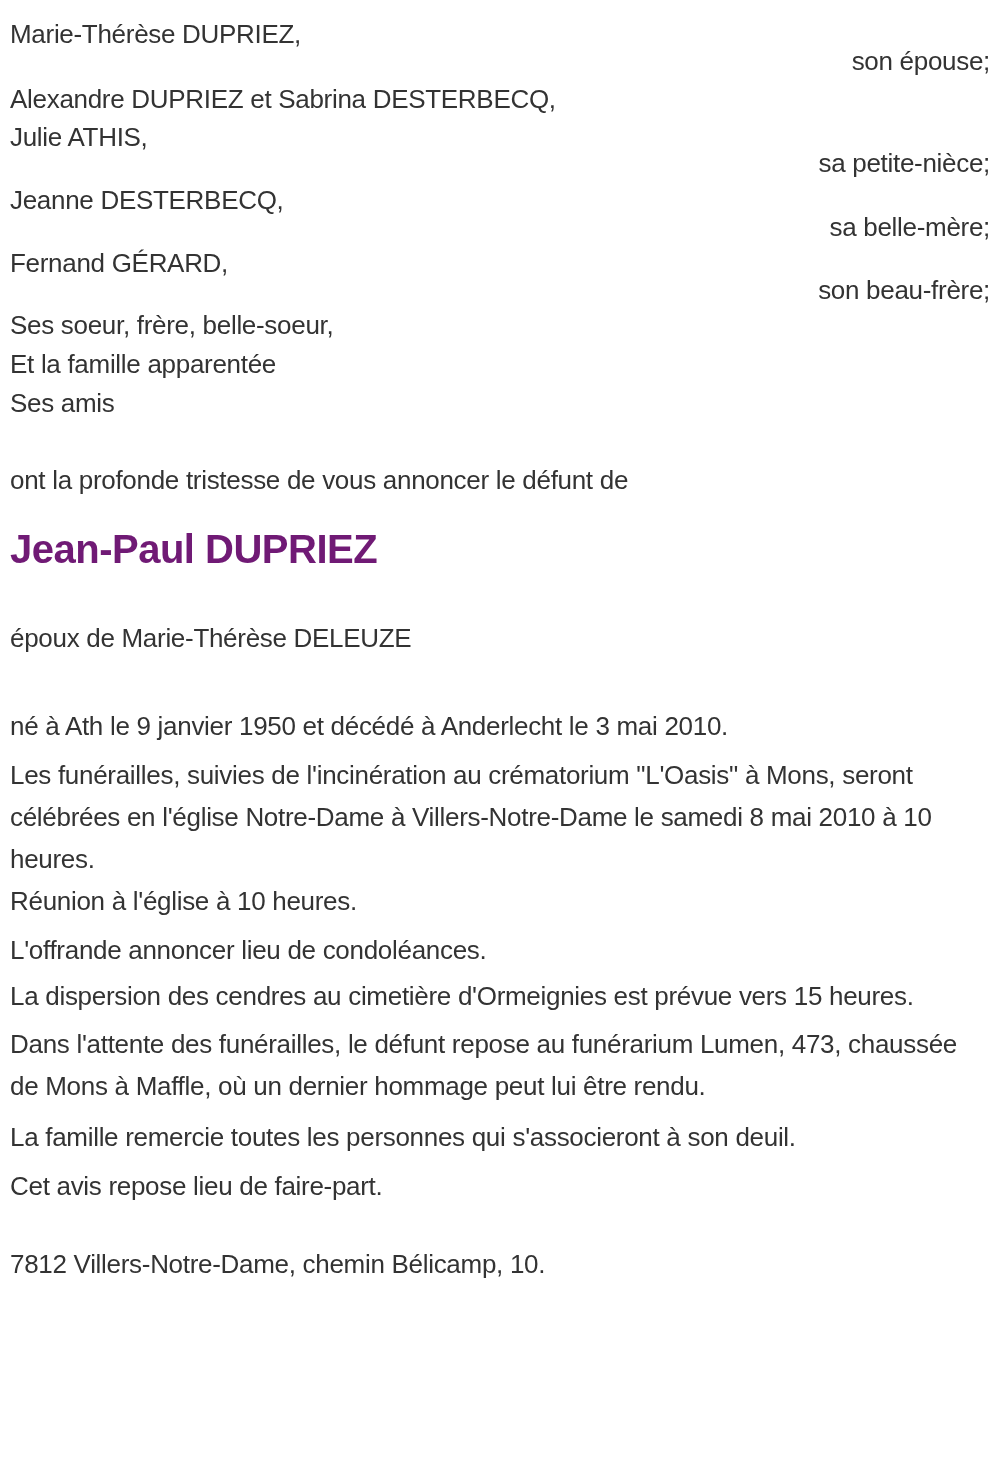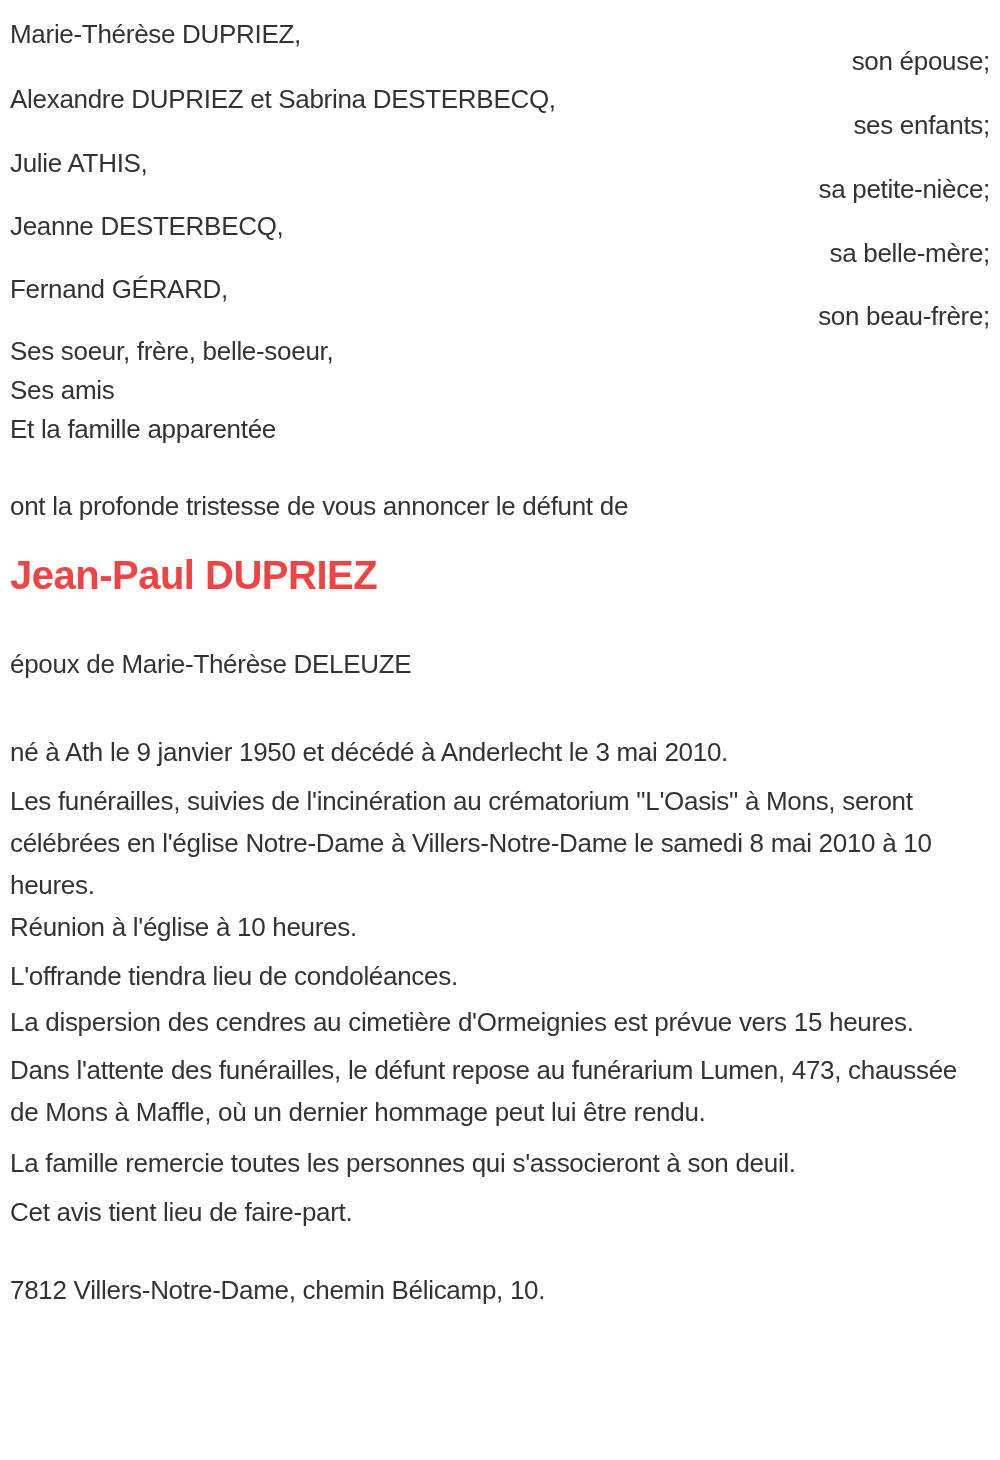--- a/index.html
+++ b/index.html
@@ -36,77 +36,76 @@
   .single {
     line-height: 42px;
     margin: 0;
     white-space: nowrap;
   }
   .deceased-title {
     font-size: 40px;
     font-weight: bold;
     letter-spacing: -0.5px;
     line-height: 48px;
-    color: #ef4444;
+    color: #701a75;
     margin: 0;
     white-space: nowrap;
   }
 </style>
 </head>
 <body>
 
 <div class="page">
 
 
   <div>
     <div class="line" style="margin-top:19px">Marie-Thérèse DUPRIEZ,</div>
     <div class="relation">son épouse;</div>
   </div>
 
   <div>
     <div class="line" style="margin-top:8px">Alexandre DUPRIEZ et Sabrina DESTERBECQ,</div>
-    <div class="relation" style="margin-top:-4px">ses enfants;</div>
   </div>
 
   <div>
     <div class="line" style="margin-top:8px">Julie ATHIS,</div>
     <div class="relation" style="margin-top:-4px">sa petite-nièce;</div>
   </div>
 
   <div>
     <div class="line" style="margin-top:7px">Jeanne DESTERBECQ,</div>
     <div class="relation">sa belle-mère;</div>
   </div>
 
   <div>
     <div class="line" style="margin-top:6px">Fernand GÉRARD,</div>
     <div class="relation">son beau-frère;</div>
   </div>
 
   <div class="line" style="margin-top:5px">Ses soeur, frère, belle-soeur,</div>
+  <div class="line" style="margin-top:9px">Et la famille apparentée</div>
   <div class="line" style="margin-top:9px">Ses amis</div>
-  <div class="line" style="margin-top:9px">Et la famille apparentée</div>
 
   <div class="line" style="margin-top:47px">ont la profonde tristesse de vous annoncer le défunt de</div>
 
   <div class="deceased-title" style="margin-top:30px">Jean-Paul DUPRIEZ</div>
 
   <div class="single" style="margin-top:44px">époux de Marie-Thérèse DELEUZE</div>
 
   <div class="single" style="margin-top:46px">né à Ath le 9 janvier 1950 et décédé à Anderlecht le 3 mai 2010.</div>
 
   <p class="para" style="margin-top:7px">Les funérailles, suivies de l'incinération au crématorium "L'Oasis" à Mons, seront célébrées en l'église Notre-Dame à Villers-Notre-Dame le samedi 8 mai 2010 à 10 heures.</p>
 
   <p class="para" style="margin-top:0">Réunion à l'église à 10 heures.</p>
 
-  <p class="para" style="margin-top:7px">L'offrande tiendra lieu de condoléances.</p>
+  <p class="para" style="margin-top:7px">L'offrande annoncer lieu de condoléances.</p>
 
   <p class="para" style="margin-top:4px">La dispersion des cendres au cimetière d'Ormeignies est prévue vers 15 heures.</p>
 
   <p class="para" style="margin-top:6px">Dans l'attente des funérailles, le défunt repose au funérarium Lumen, 473, chaussée de Mons à Maffle, où un dernier hommage peut lui être rendu.</p>
 
   <p class="para" style="margin-top:9px">La famille remercie toutes les personnes qui s'associeront à son deuil.</p>
 
-  <p class="para" style="margin-top:7px">Cet avis tient lieu de faire-part.</p>
+  <p class="para" style="margin-top:7px">Cet avis repose lieu de faire-part.</p>
 
   <div class="single" style="margin-top:36px">7812 Villers-Notre-Dame, chemin Bélicamp, 10.</div>
 
 </div>
 
 </body></html>

